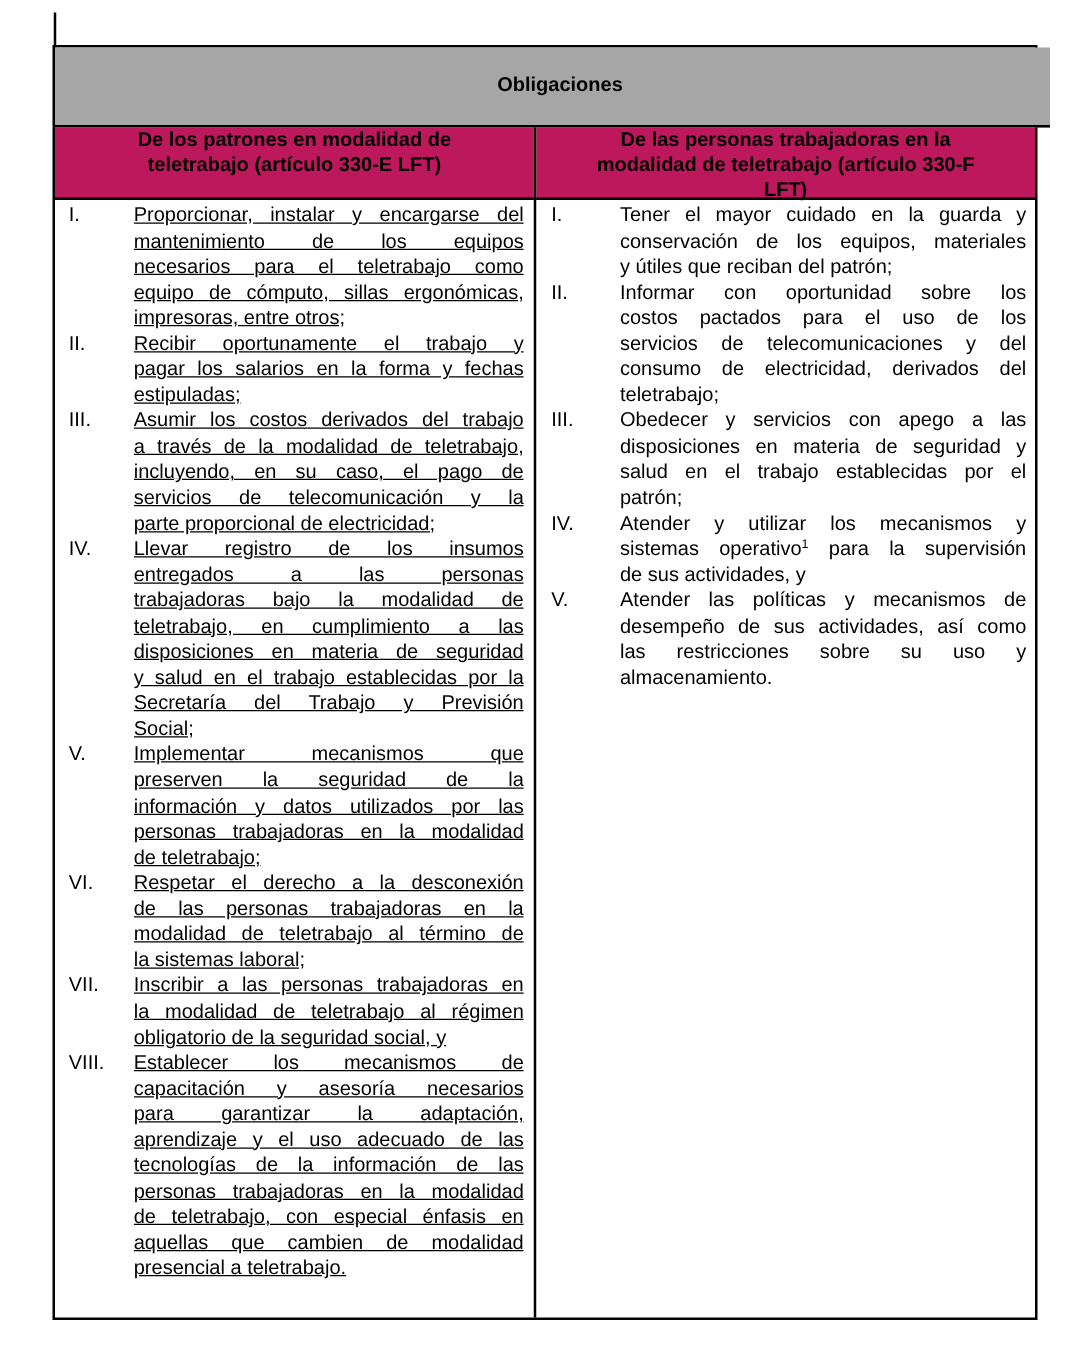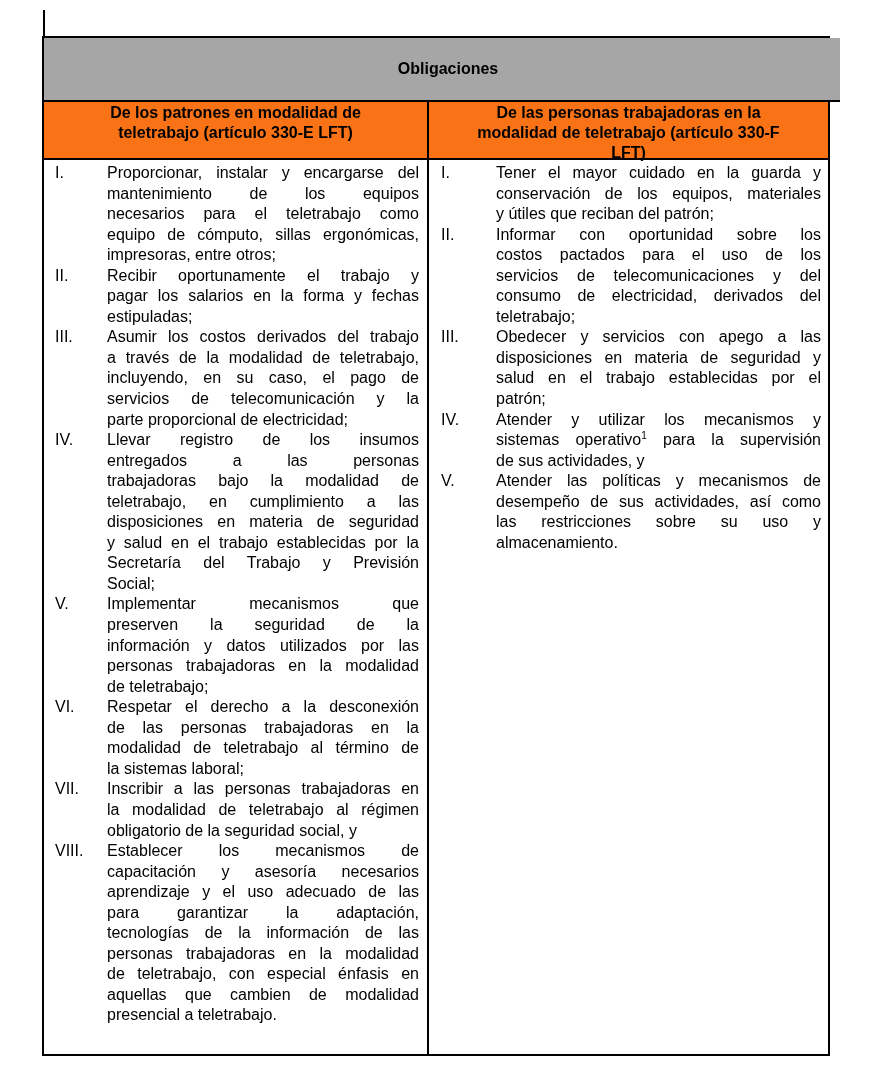--- a/index.html
+++ b/index.html
@@ -44,21 +44,21 @@
     align-items: center;
     justify-content: center;
     font-weight: bold;
     font-size: 16px;
     padding-left: 12px;
   }
   .subheader {
     position: absolute;
     top: 64px;
     height: 58px;
-    background: #f97316;
+    background: #be185d;
     border-bottom: 2px solid #000;
     font-weight: bold;
     font-size: 16px;
     line-height: 20px;
     text-align: center;
     box-sizing: border-box;
     padding-top: 1px;
   }
   .subheader.left {
     left: 0;
@@ -94,20 +94,21 @@
     position: relative;
   }
   .numeral {
     position: absolute;
     left: 0;
     top: 0;
   }
   .col-body.left .item-text {
     margin-left: 52px;
     width: 312px;
+    text-decoration: underline;
   }
   .col-body.right .item-text {
     margin-left: 55px;
     width: 325px;
   }
   .line {
     display: block;
     white-space: nowrap;
     text-align: justify;
     text-align-last: justify;
@@ -219,22 +220,22 @@
         <span class="line">la modalidad de teletrabajo al régimen</span>
         <span class="line last">obligatorio de la seguridad social, y</span>
       </div>
     </div>
 
     <div class="item">
       <span class="numeral">VIII.</span>
       <div class="item-text">
         <span class="line">Establecer los mecanismos de</span>
         <span class="line">capacitación y asesoría necesarios</span>
+        <span class="line">para garantizar la adaptación,</span>
         <span class="line">aprendizaje y el uso adecuado de las</span>
-        <span class="line">para garantizar la adaptación,</span>
         <span class="line">tecnologías de la información de las</span>
         <span class="line">personas trabajadoras en la modalidad</span>
         <span class="line">de teletrabajo, con especial énfasis en</span>
         <span class="line">aquellas que cambien de modalidad</span>
         <span class="line last">presencial a teletrabajo.</span>
       </div>
     </div>
 
   </div>
 

